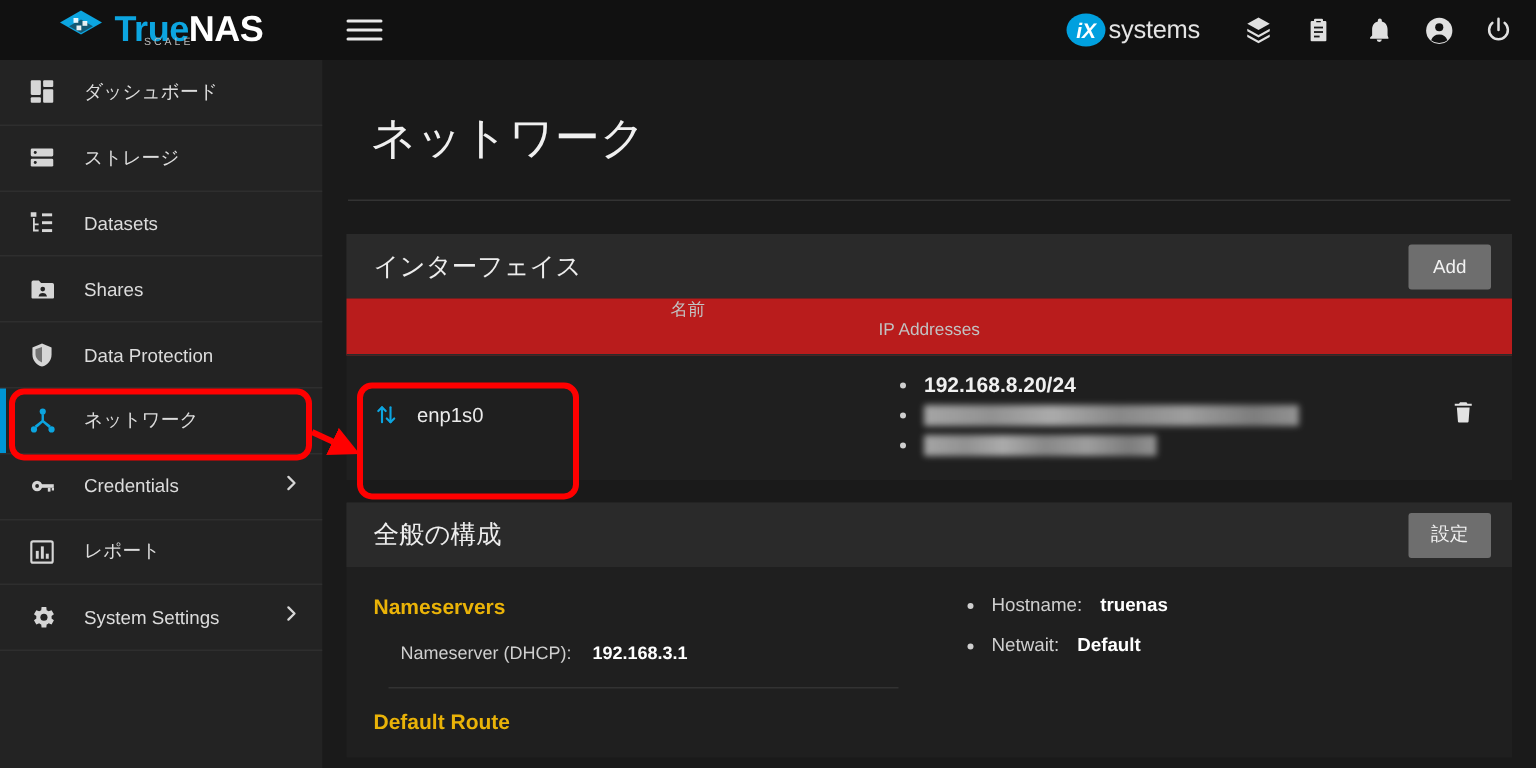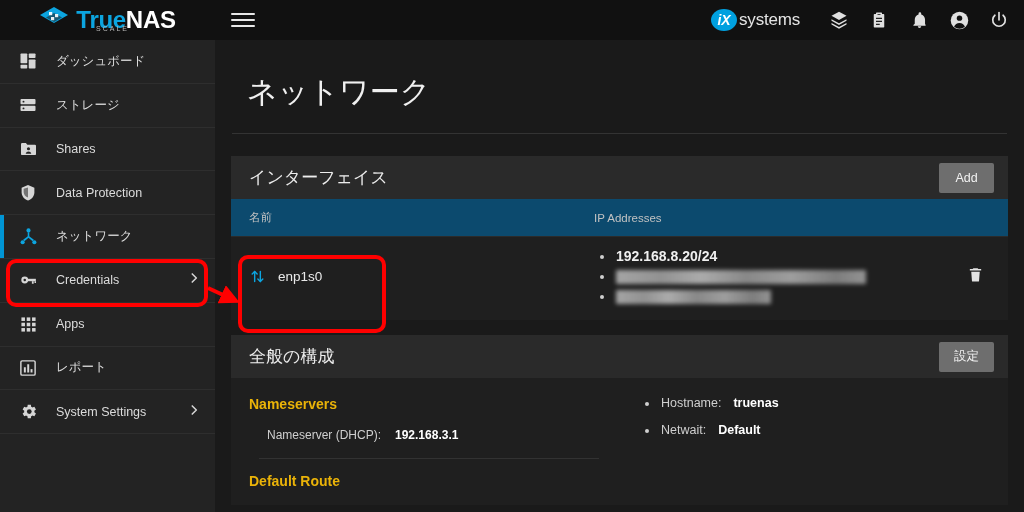--- a/index.html
+++ b/index.html
@@ -98,22 +98,23 @@
   .btn {
     margin-left: auto; min-width: 55px; height: 30px;
     background: #6e6e6e; color: #f2f2f2;
     border: none; border-radius: 2px;
     font-size: 12.5px; font-family: inherit; cursor: pointer;
     display: flex; align-items: center; justify-content: center;
     padding: 0 12px;
   }
   .table-head {
     height: 38px; display: flex; align-items: center;
-    padding: 0 18px; background: #0c4a6e;
+    padding: 0 18px; background: #b91c1c;
     border-bottom: 1px solid #2b2b2b;
+    flex-direction: column;
   }
   .th { font-size: 11.5px; color: #c2c2c2; }
   .th.name { width: 345px; }
   .row {
     display: flex; align-items: center; padding: 8px 18px 12px 18px;
     min-height: 74px;
   }
   .iface-cell {
     width: 345px; display: flex; align-items: center; gap: 12px;
     cursor: pointer;
@@ -258,20 +259,33 @@
         <svg width="18" height="18" viewBox="0 0 24 24" fill="currentColor">
           <rect x="2" y="4" width="20" height="7" rx="1.2"></rect>
           <rect x="2" y="13" width="20" height="7" rx="1.2"></rect>
           <circle cx="6" cy="7.5" r="1.3" fill="#232323"></circle>
           <circle cx="6" cy="16.5" r="1.3" fill="#232323"></circle>
         </svg>
       </span>
       <span class="ni-label">ストレージ</span>
     </div>
 
+    <div class="nav-item">
+      <span class="ni-icon">
+        <svg width="18" height="18" viewBox="0 0 24 24" fill="currentColor">
+          <rect x="2" y="2" width="5" height="4"></rect>
+          <path d="M4 7v12h5v-1.6H5.6V7z"></path>
+          <path d="M4 12h5v1.6H4z"></path>
+          <rect x="12" y="3" width="9" height="2.6"></rect>
+          <rect x="12" y="10" width="9" height="2.6"></rect>
+          <rect x="12" y="17" width="9" height="2.6"></rect>
+        </svg>
+      </span>
+      <span class="ni-label">Datasets</span>
+    </div>
 
     <div class="nav-item">
       <span class="ni-icon">
         <svg width="19" height="18" viewBox="0 0 24 24" fill="currentColor">
           <path d="M2 5.5A1.5 1.5 0 013.5 4h5l2 2.3h10A1.5 1.5 0 0122 7.8V19a1 1 0 01-1 1H3a1 1 0 01-1-1z"></path>
           <circle cx="12" cy="11.6" r="2.1" fill="#232323"></circle>
           <path d="M8.2 18.2a3.9 3.9 0 017.6 0z" fill="#232323"></path>
         </svg>
       </span>
       <span class="ni-label">Shares</span>
@@ -313,36 +327,20 @@
       </span>
       <span class="ni-label">Credentials</span>
       <span class="ni-arrow">
         <svg width="14" height="14" viewBox="0 0 24 24" fill="none" stroke="currentColor" stroke-width="2.6" stroke-linecap="round" stroke-linejoin="round">
             <path d="M9 5l7 7-7 7"></path>
           </svg>
       </span>
     </div>
 
 
-    <div class="nav-item">
-      <span class="ni-icon">
-        <svg width="17" height="17" viewBox="0 0 24 24" fill="currentColor">
-          <rect x="2" y="2" width="5" height="5"></rect>
-            <rect x="9.5" y="2" width="5" height="5"></rect>
-            <rect x="17" y="2" width="5" height="5"></rect>
-          <rect x="2" y="9.5" width="5" height="5"></rect>
-            <rect x="9.5" y="9.5" width="5" height="5"></rect>
-            <rect x="17" y="9.5" width="5" height="5"></rect>
-          <rect x="2" y="17" width="5" height="5"></rect>
-            <rect x="9.5" y="17" width="5" height="5"></rect>
-            <rect x="17" y="17" width="5" height="5"></rect>
-        </svg>
-      </span>
-      <span class="ni-label">Apps</span>
-    </div>
 
     <div class="nav-item">
       <span class="ni-icon">
         <svg width="18" height="18" viewBox="0 0 24 24" fill="none" stroke="currentColor" stroke-width="1.9">
           <rect x="2.5" y="2.5" width="19" height="19" rx="1.6"></rect>
           <rect x="6.5" y="11" width="2.6" height="7" fill="currentColor" stroke="none"></rect>
           <rect x="11" y="7" width="2.6" height="11" fill="currentColor" stroke="none"></rect>
           <rect x="15.4" y="13.5" width="2.6" height="4.5" fill="currentColor" stroke="none"></rect>
         </svg>
       </span>

